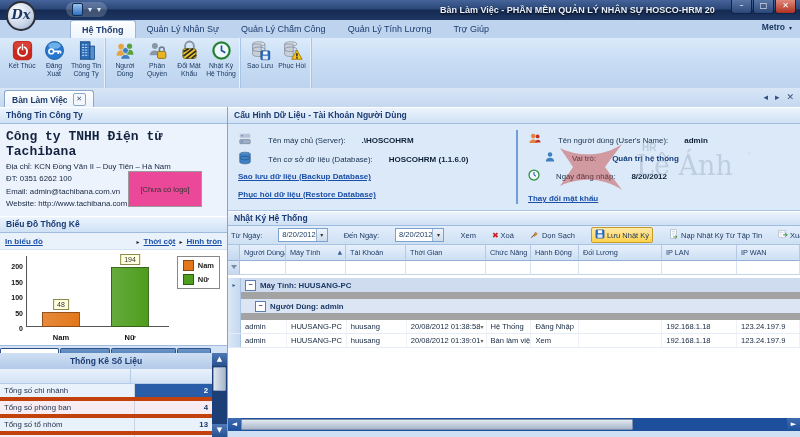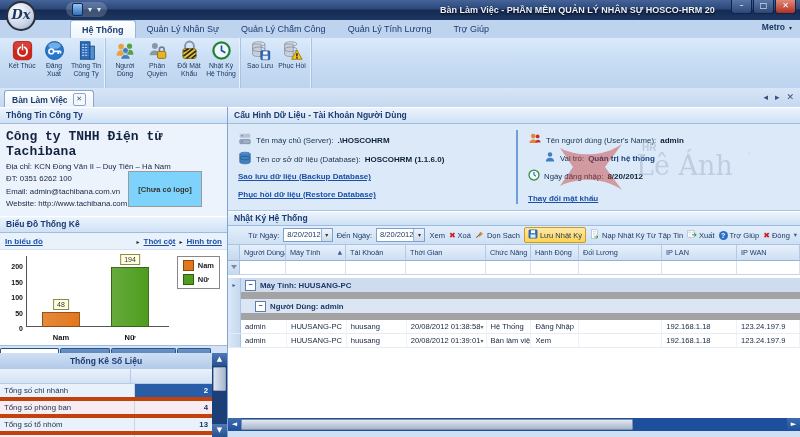--- a/index.html
+++ b/index.html
@@ -55,22 +55,22 @@
   
   .leftcol{left:0;top:107px;width:227px;height:330px;background:#e9f1fb;border-right:1px solid #7fa5d4;}
   .rightcol{left:228px;top:107px;width:572px;height:330px;background:#fff;}
   .phdr{height:15px;line-height:15px;font-size:8.5px;font-weight:bold;color:#1b3c74;padding-left:6px;
     background:linear-gradient(#ecf4fd,#cfe1f5);border-bottom:1px solid #9fbcdf;border-top:1px solid #fff;}
   .lnk{color:#1b50a8;text-decoration:underline;font-weight:bold;font-size:8px;}
   
   .cinfo{position:relative;height:87px;background:#edf3fc;font-size:7.8px;color:#13233f;padding:5px 0 0 6px;}
   .cinfo div{margin-bottom:3.2px;}
   .cname{font-weight:bold;font-size:13px;font-family:Liberation Mono, monospace;}
-  .logobox{position:absolute;left:128px;top:47px;width:72px;height:34px;background:#7dd3fc;border:1px solid #9a9a9a;
-    display:flex;align-items:center;justify-content:center;font-size:7.5px;color:#333;font-weight:bold;}
+  .logobox{position:absolute;left:128px;top:47px;width:72px;height:34px;background:#ec4899;border:1px solid #9a9a9a;
+    display:flex;align-items:center;justify-content:center;font-size:7.5px;color:#333;}
   
   .chlinks{height:16px;display:flex;align-items:center;padding:0 5px;gap:4px;background:#e9f1fb;}
   .chlinks .sp{flex:1;}
   .arr{font-size:6px;color:#222;}
   .chart{position:relative;height:95px;background:#fff;border-top:1px solid #d5e2f1;}
   .ax-y{position:absolute;left:26px;top:6px;bottom:18px;width:1px;background:#555;}
   .ax-x{position:absolute;left:26px;right:58px;bottom:18px;height:1px;background:#555;}
   .ytick{position:absolute;left:0;width:23px;text-align:right;font-size:7px;font-weight:bold;color:#111;}
   .yt0{bottom:13px}.yt1{bottom:28px}.yt2{bottom:44px}.yt3{bottom:59px}.yt4{bottom:75px}
   .bar{position:absolute;width:38px;bottom:18px;border:1px solid rgba(0,0,0,.35);box-sizing:border-box;}
@@ -97,29 +97,29 @@
   .srow.alt{background:#f6ecf2;}
   .srow .val.sel{background:#2a5da8;color:#fff;}
   .shead{display:flex;height:14px;border-bottom:1px solid #b5cbe6;background:linear-gradient(#e9f1fb,#d2e2f4);}
   .shead span:first-child{width:130px;border-right:1px solid #b5cbe6;}
   .vsb{position:absolute;left:212px;top:246px;width:15px;height:84px;background:#1d3f77;}
   .vsb .btn{height:13px;background:linear-gradient(#4e79b6,#27508e);color:#fff;font-size:7px;text-align:center;line-height:13px;}
   .vsb .btn.bottom{position:absolute;bottom:0;left:0;right:0;}
   .vsb .thumb{position:absolute;left:1px;right:1px;top:14px;height:22px;background:linear-gradient(90deg,#dde4ee,#aab8cc);border:1px solid #8fa3c0;border-radius:1px;}
   
   .cfgbody{position:relative;height:86px;background:#dce9f8;border-bottom:1px solid #a9c4e2;font-size:7.8px;color:#17304f;}
-  .cfgrow{position:absolute;display:flex;align-items:center;gap:4px;white-space:nowrap;}
+  .cfgrow{position:absolute;display:flex;align-items:center;gap:16px;white-space:nowrap;}
   .cfgrow b{font-size:8px;color:#0d2138;}
   .cfgdiv{position:absolute;left:288px;top:6px;bottom:6px;width:2px;background:#6f9fd8;}
   .wm{position:absolute;left:332px;top:18px;width:235px;height:64px;opacity:.42;pointer-events:none;}
   .wm .hr{position:absolute;left:82px;top:0;font-size:10px;font-weight:bold;color:#8fa2bc;}
   .wm .nm{position:absolute;left:76px;top:8px;font-size:27px;color:#96a8c0;font-family:"DejaVu Serif",serif;}
   .wm .reg{position:absolute;left:188px;top:10px;font-size:7px;color:#96a8c0;}
   
-  .ltoolbar{height:18px;display:flex;align-items:center;gap:4px;padding:0 20px;font-size:7.5px;color:#17355e;
+  .ltoolbar{height:18px;display:flex;align-items:center;gap:16px;padding:0 3px;font-size:7.5px;color:#17355e;
     background:linear-gradient(#e2eefb,#cfe0f4);border-bottom:1px solid #a9c4e2;white-space:nowrap;}
   .datebox{width:54px;height:12px;background:#fff;border:1px solid #7ba2cf;font-size:7.5px;line-height:12px;
     padding-left:3px;display:flex;}
   .datebox .dd{margin-left:auto;width:10px;text-align:center;background:linear-gradient(#eef4fb,#cfdcec);
     border-left:1px solid #9ab4d4;font-size:6px;color:#333;}
   .tbtn{display:flex;align-items:center;gap:2px;}
   .tbtn.hl{background:linear-gradient(#ffe9a8,#ffd34e);border:1px solid #c89b2a;border-radius:2px;padding:1px 3px;}
   .redx{color:#cf1d1d;font-weight:bold;font-size:8px;}
   .helpq{width:9px;height:9px;border-radius:50%;background:#2a6fc4;color:#fff;font-size:7px;font-weight:bold;
     text-align:center;line-height:9px;}

